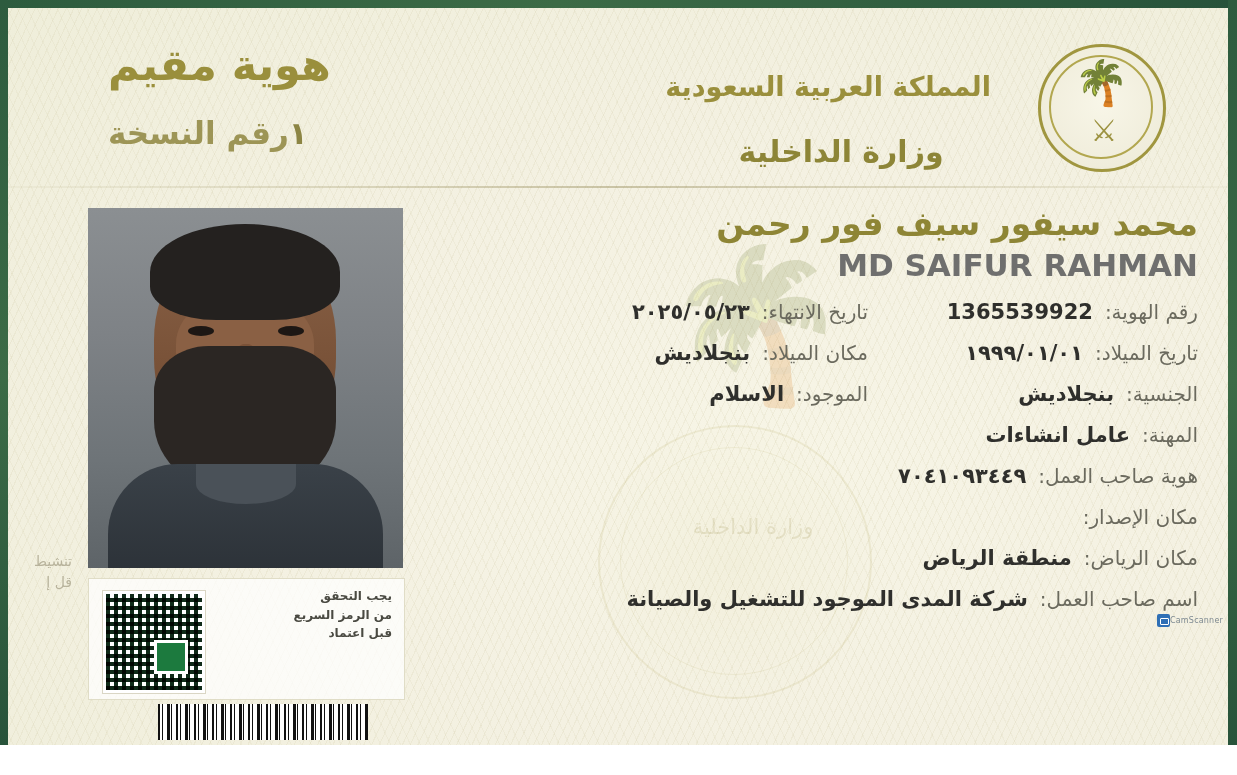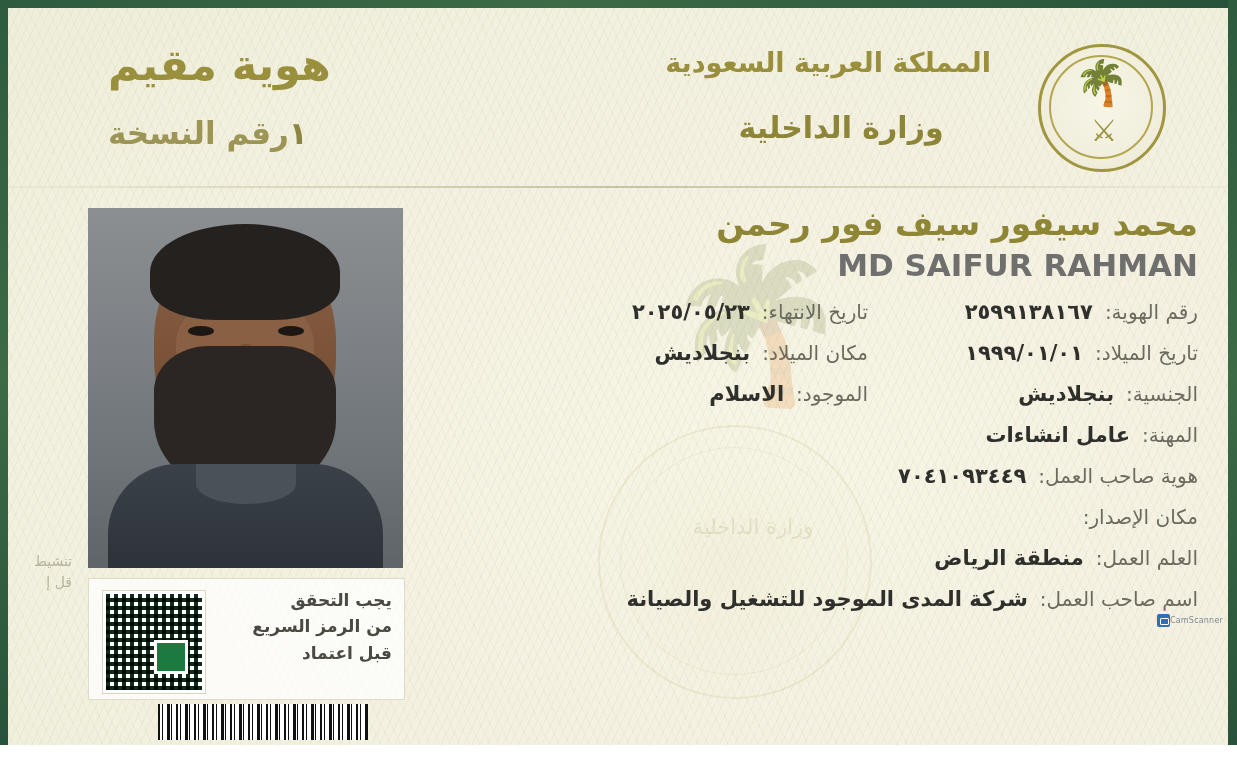--- a/index.html
+++ b/index.html
@@ -110,20 +110,21 @@
     direction: rtl;
     width: 300px;
   }
   #kingdom-name {
     font-size: 27px;
     font-weight: bold;
     color: #9a8f3c;
     line-height: 1.25;
     white-space: nowrap;
     letter-spacing: 0px;
+    margin-top: 24px;
   }
   #ministry-name {
     margin-top: 30px;
     font-size: 30px;
     font-weight: bold;
     color: #8d8537;
     white-space: nowrap;
   }
 
   
@@ -305,21 +306,21 @@
     width: 28px; height: 28px;
     background: #1c7a3e;
     border: 3px solid #ffffff;
   }
   #notice {
     position: absolute;
     right: 12px; top: 8px;
     width: 180px;
     direction: rtl;
     text-align: right;
-    font-size: 17px;
+    font-size: 12px;
     font-weight: bold;
     color: #4a4a42;
     line-height: 1.55;
   }
 
   
   #barcode {
     position: absolute;
     left: 150px; top: 514px;
     width: 210px; height: 36px;
@@ -484,21 +485,21 @@
       <div id="barcode"></div>
 
       <div id="data-area">
 
         <div id="name-ar">محمد سيفور سيف فور رحمن</div>
         <div id="name-en">MD SAIFUR RAHMAN</div>
 
         <div class="row">
           <div class="pair right-col">
             <span class="lbl">رقم الهوية:</span>
-            <span class="val">٢٥٩٩١٣٨١٦٧</span>
+            <span class="val">1365539922</span>
           </div>
           <div class="pair left-col">
             <span class="lbl">تاريخ الانتهاء:</span>
             <span class="val">٢٠٢٥/٠٥/٢٣</span>
           </div>
         </div>
 
         <div class="row">
           <div class="pair right-col">
             <span class="lbl">تاريخ الميلاد:</span>
@@ -536,21 +537,21 @@
         </div>
 
         <div class="row">
           <div class="pair">
             <span class="lbl">مكان الإصدار:</span>
           </div>
         </div>
 
         <div class="row">
           <div class="pair">
-            <span class="lbl">العلم العمل:</span>
+            <span class="lbl">مكان الرياض:</span>
             <span class="val">منطقة الرياض</span>
           </div>
         </div>
 
         <div class="row">
           <div class="pair">
             <span class="lbl">اسم صاحب العمل:</span>
             <span class="val">شركة المدى الموجود للتشغيل والصيانة</span>
           </div>
         </div>

